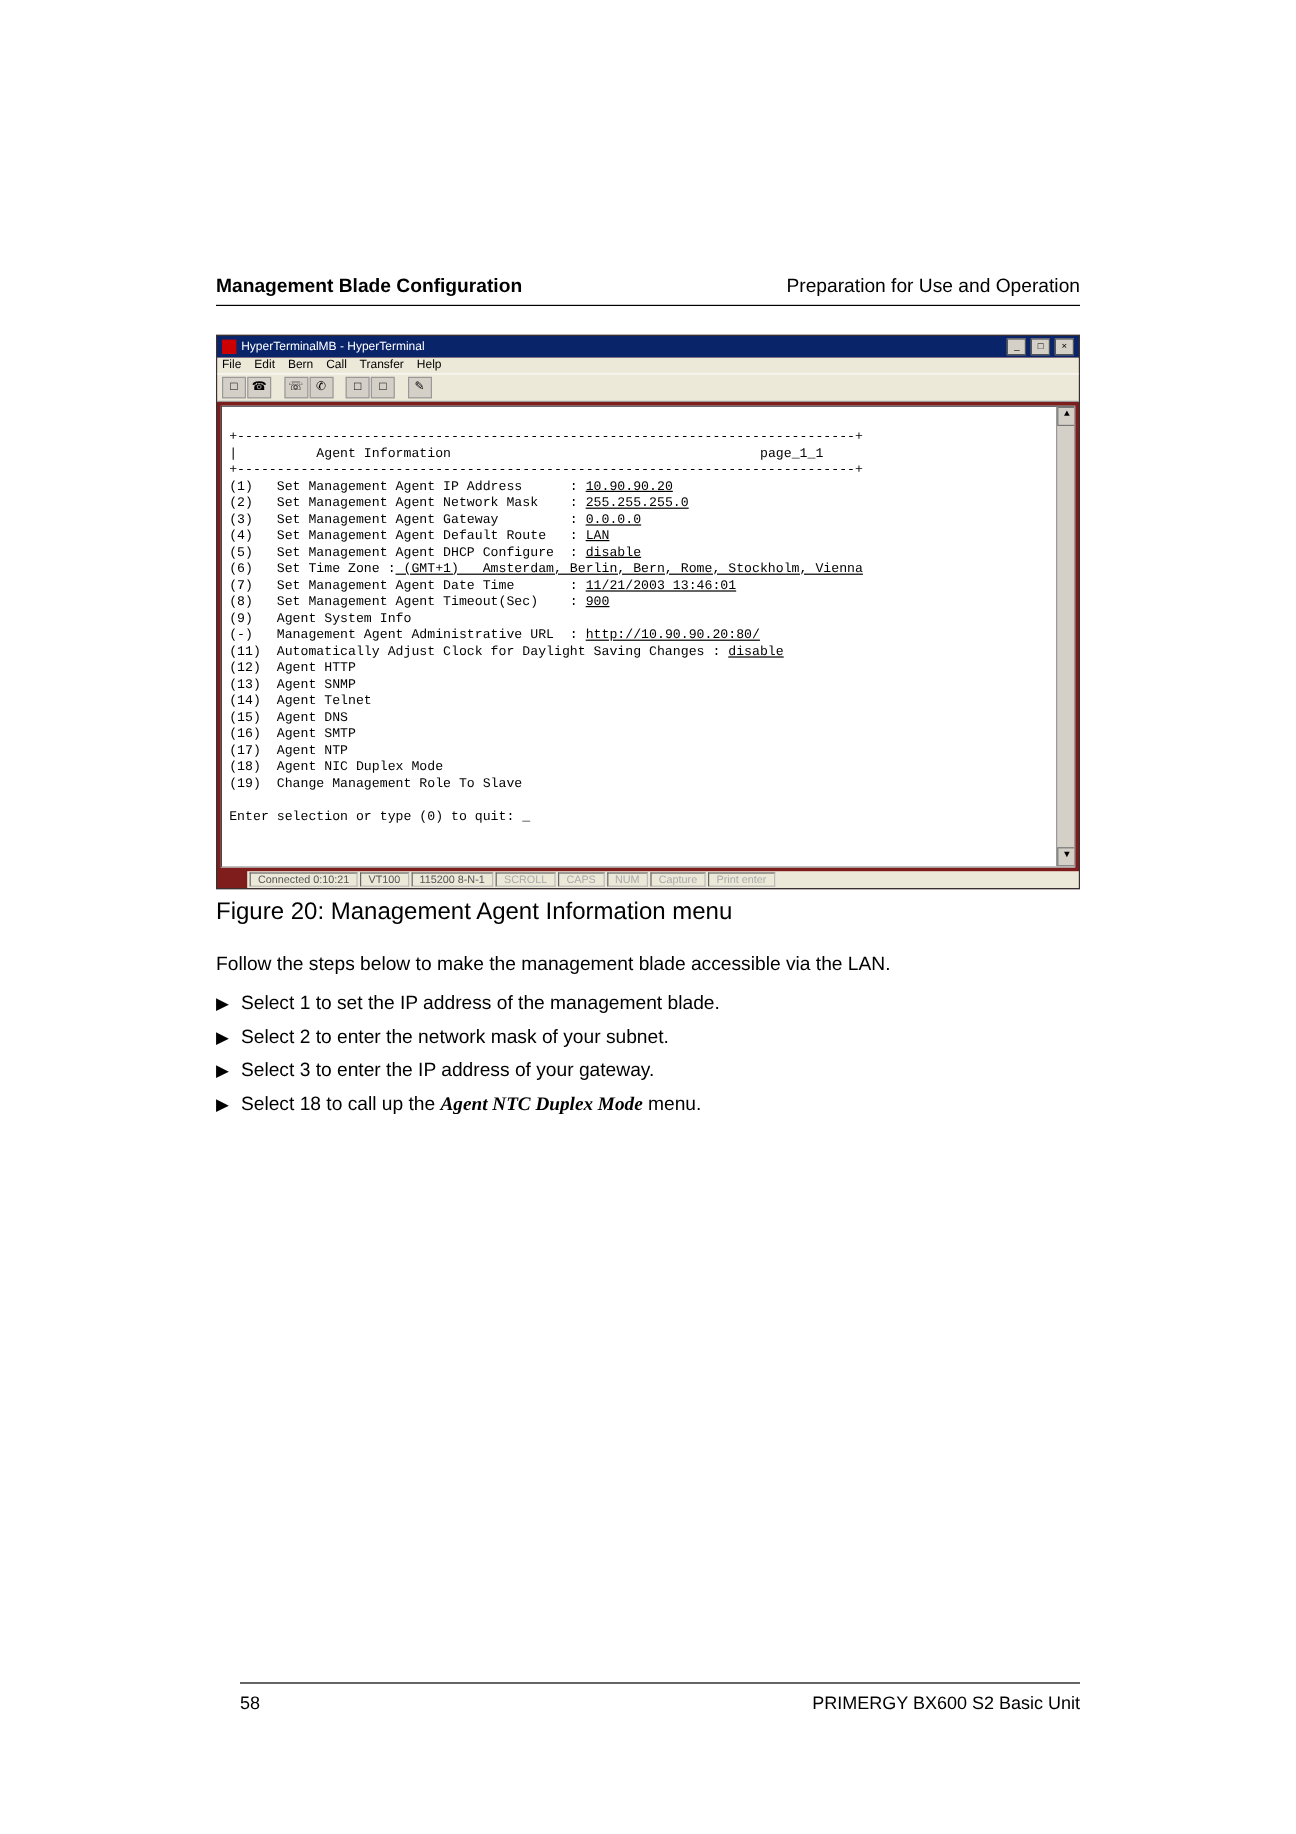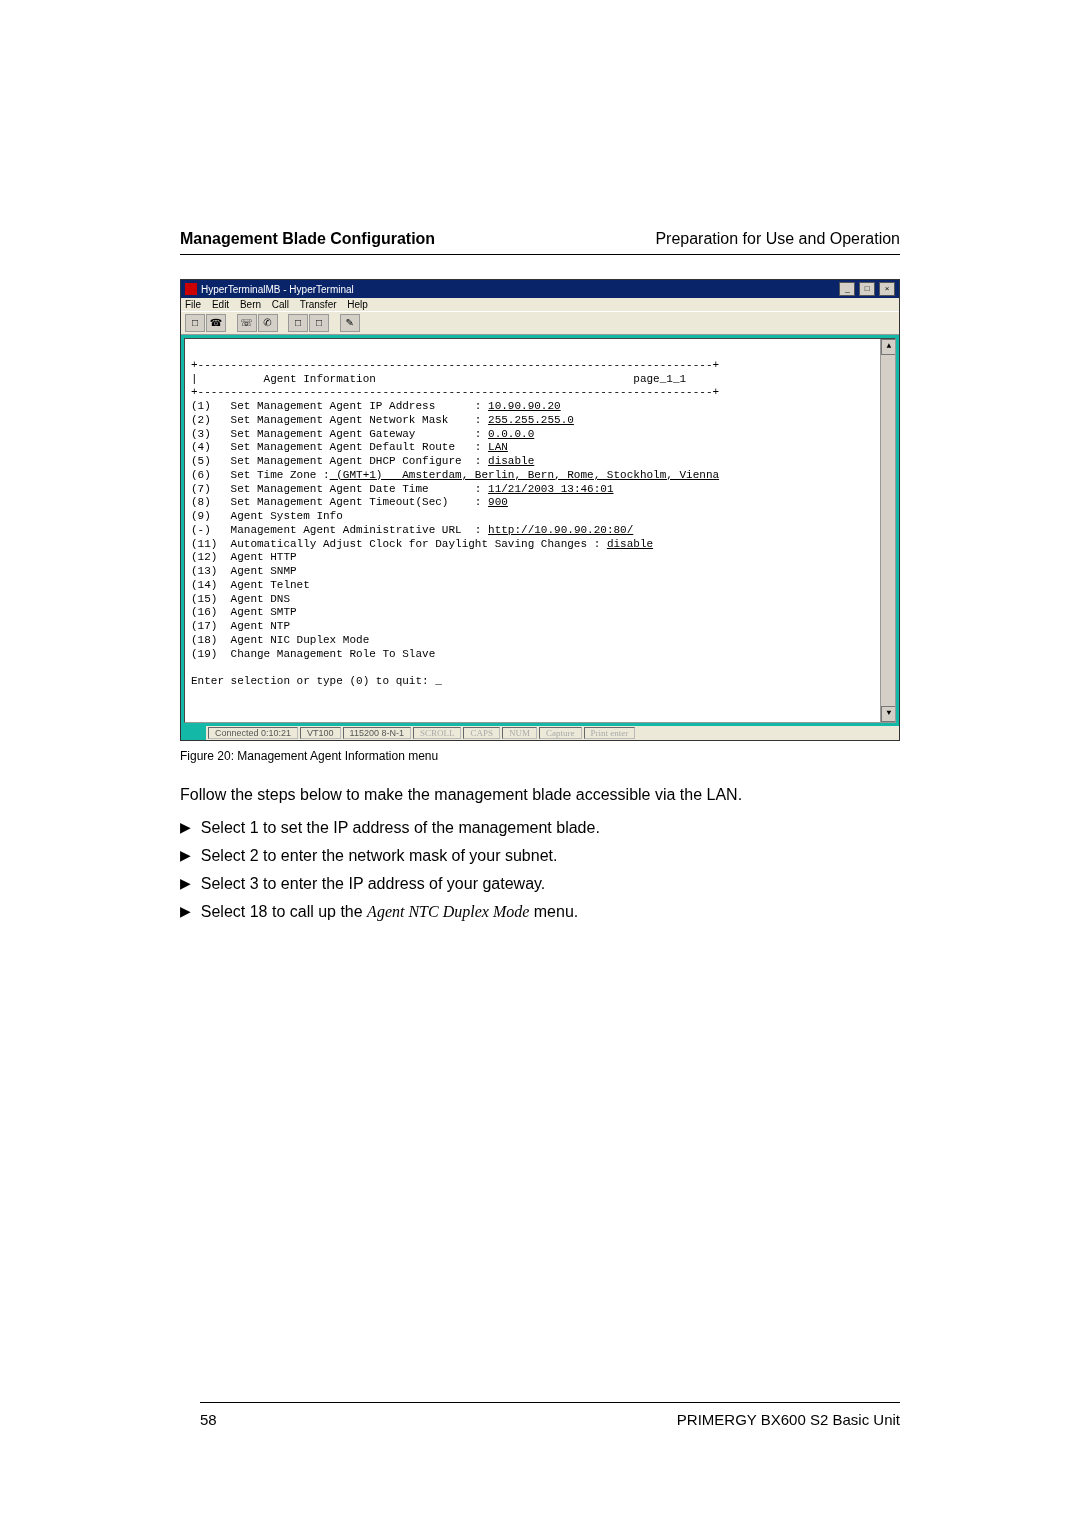--- a/index.html
+++ b/index.html
@@ -24,21 +24,21 @@
       padding-bottom: 6px;
       margin-bottom: 24px;
       font-size: 16px;
       gap: 21px;
     }
     .header-left { font-weight: bold; }
     .header-right { }
     .terminal-window {
       border: 1px solid #333;
       margin-top: 18px;
-      background: #14b8a6;
+      background: #7f1d1d;
       font-size: 10px;
     }
     .titlebar {
       background: linear-gradient(#0a246a, #a6caf0 80%, #0a246a);
       background: #0a246a;
       color: #fff;
       padding: 2px 4px;
       display: flex;
       justify-content: space-between;
       align-items: center;
@@ -83,35 +83,35 @@
     }
     .scroll-btn.top{position:absolute;top:0;}
     .scroll-btn.bot{position:absolute;bottom:0;}
     .statusbar {
       background:#ece9d8; font-size:9px; padding:1px 2px;
       display:flex; gap:2px; color:#888;margin-left:25px;
     }
     .statusbar .cell {
       border:1px inset #bbb; padding:0 6px; color:#555;
     }
-    .statusbar .cell.dim { color:#aaa;font-family:Liberation Serif, serif; }
+    .statusbar .cell.dim { color:#aaa; }
     .caption {
-      font-size:12px; margin-top:8px;
+      font-size:20px; margin-top:8px;
     }
     .body-text {
       font-size:16px; margin-top:21px; line-height:1.4;
     }
     .steps {
       margin-top:12px;
     }
     .step {
       display:flex; gap:10px; font-size:16px; margin:10px 0;
     }
     .step .marker { font-size:14px; }
-    .italic { font-style:italic; font-family:"Times New Roman",serif; }
+    .italic { font-style:italic; font-family:"Times New Roman",serif;font-weight:bold; }
     .footer {
       position:absolute; bottom:100px; left:180px; right:180px;
       border-top:1px solid #000; padding-top:8px;
       display:flex; justify-content:space-between; font-size:15px;margin-left:20px;
     }
   </style>
 </head>
 <body>
 
 <div class="page">

